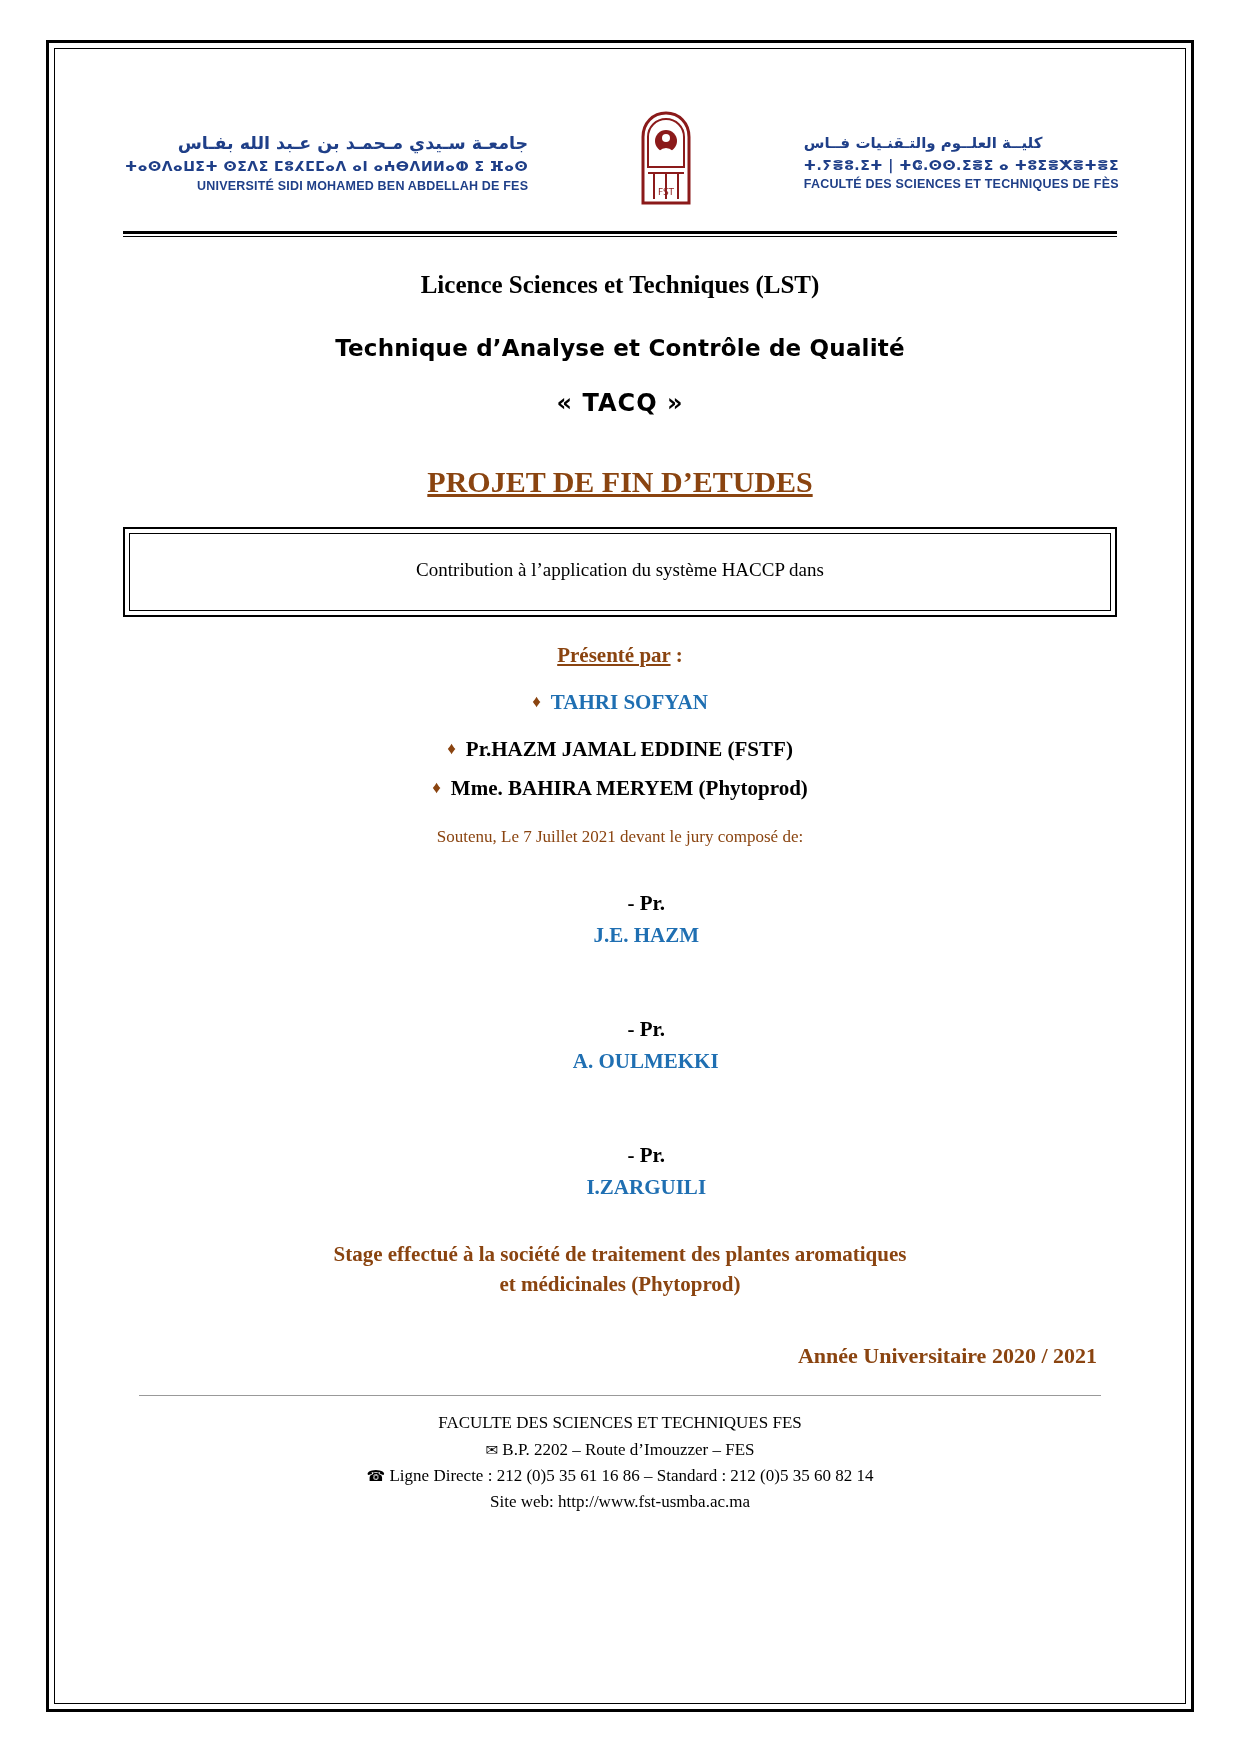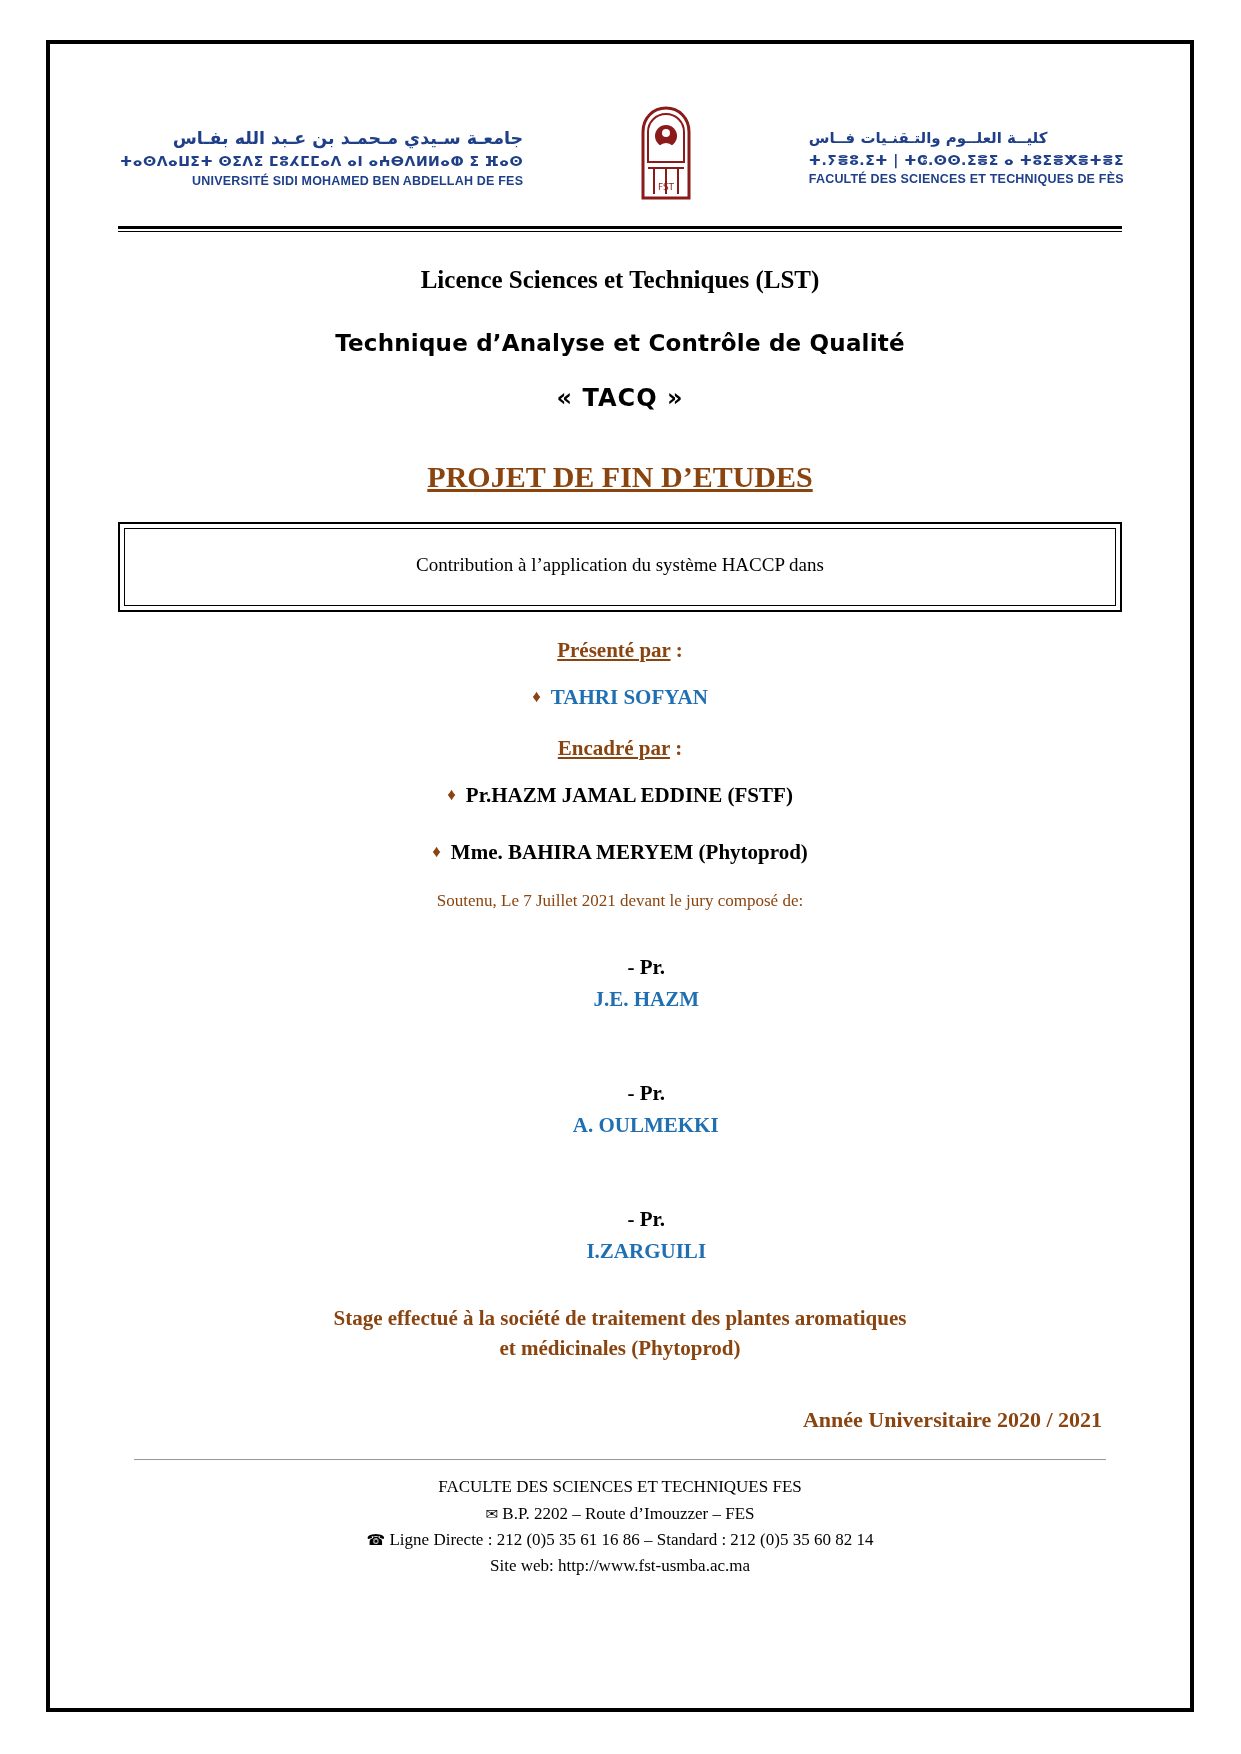--- a/index.html
+++ b/index.html
@@ -15,20 +15,21 @@
     position: relative;
   }
   .page-outer {
     position: absolute;
     left: 46px;
     top: 40px;
     width: 1148px;
     height: 1672px;
     border: 3px solid #000;
     box-sizing: border-box;
+    padding: 5px;
   }
   .page-inner {
     width: 100%;
     height: 100%;
     border: 1px solid #000;
     box-sizing: border-box;
     position: relative;
   }
   .content {
     position: absolute;
@@ -300,27 +301,24 @@
         </div>
       </div>
 
       <div class="label-line">
         <span class="u">Présenté par</span><span> :</span>
       </div>
       <div class="name-line">
         <span class="bullet">♦</span><span class="name-blue">TAHRI SOFYAN</span>
       </div>
 
-      <div class="label-line">
-        <span class="u">Encadré par</span><span> :</span>
-      </div>
       <div class="name-line">
         <span class="bullet">♦</span><span class="name-black">Pr.HAZM JAMAL EDDINE  (FSTF)</span>
       </div>
-      <div class="name-line" style="margin-top:32px">
+      <div class="name-line" style="margin-top:14px">
         <span class="bullet">♦</span><span class="name-black">Mme. BAHIRA MERYEM (Phytoprod)</span>
       </div>
 
       <div class="soutenu">Soutenu, Le 7 Juillet 2021 devant le jury composé de:</div>
       <div class="jury">
         <div class="jury-row">
           <span class="jury-pr">- Pr.</span>
           <span class="jury-name">J.E. HAZM</span>
         </div>
         <div class="jury-row">

